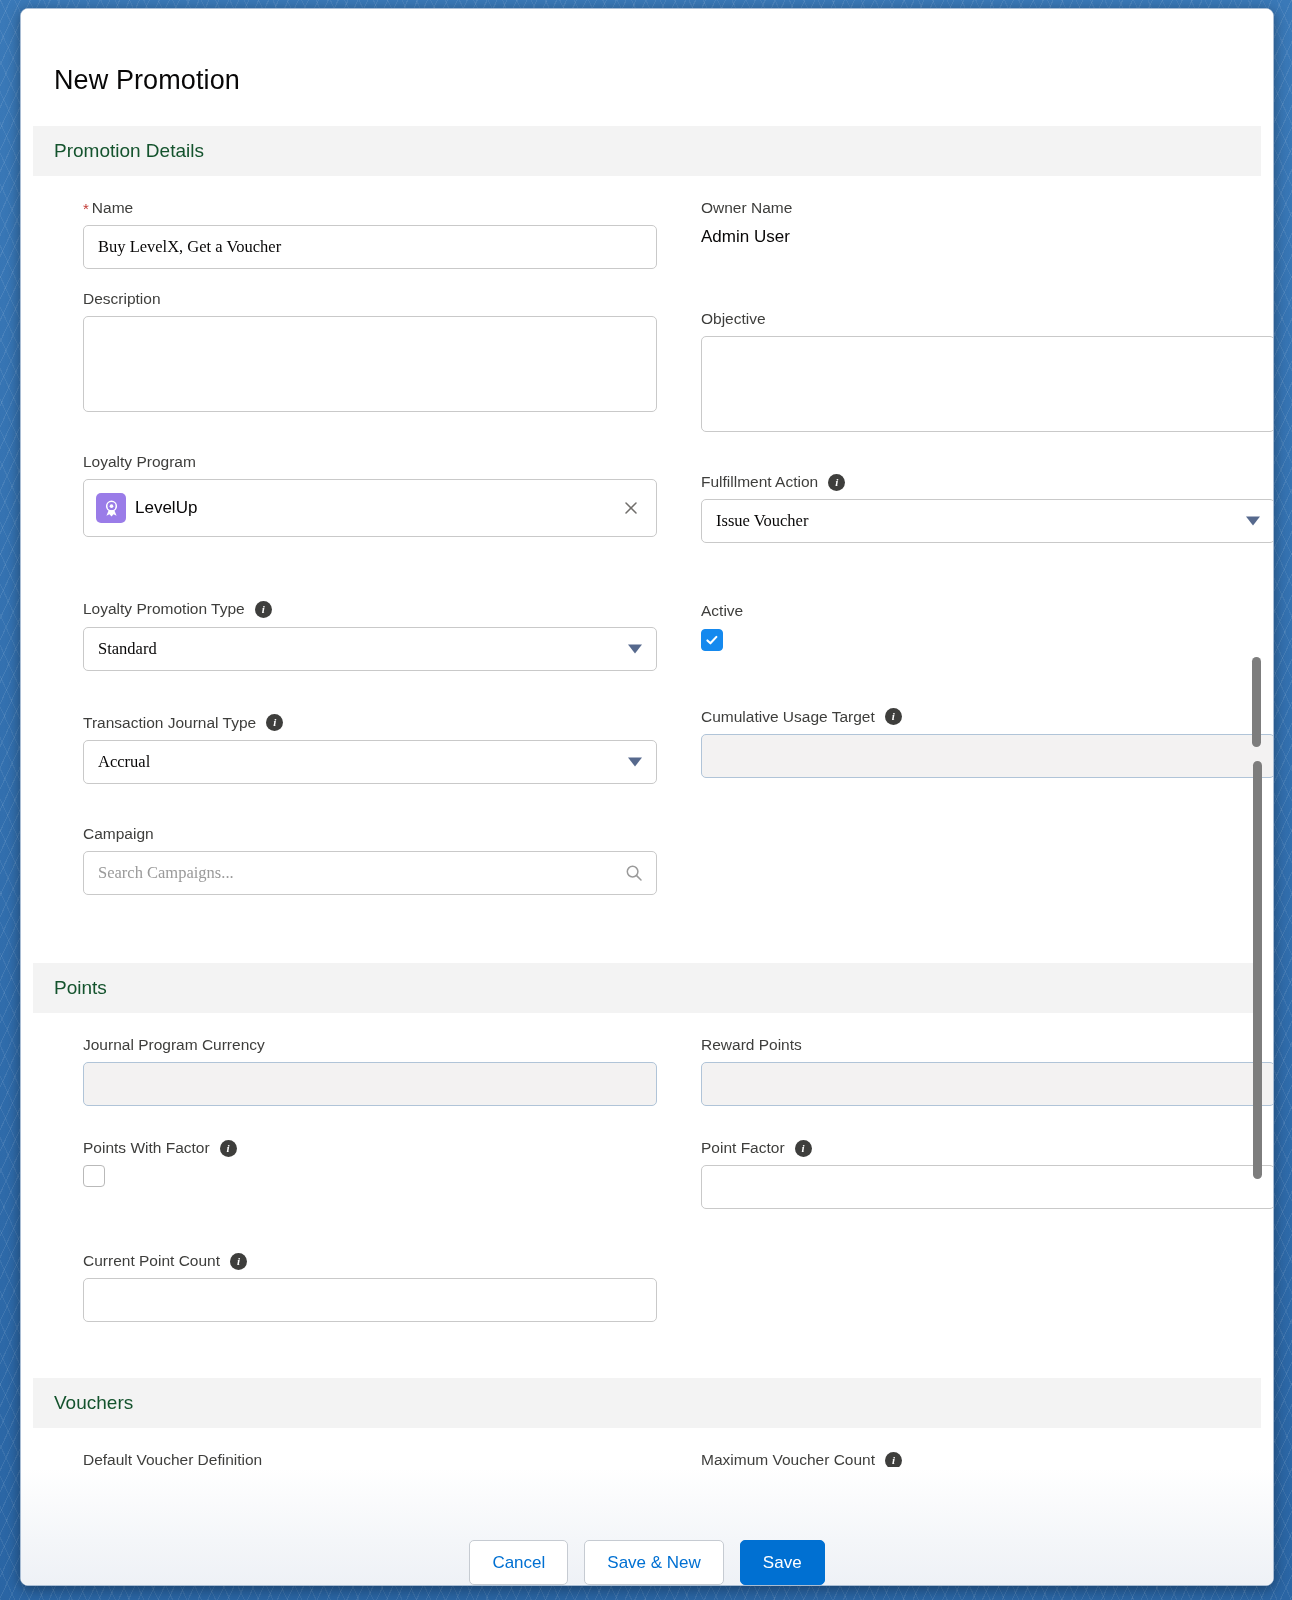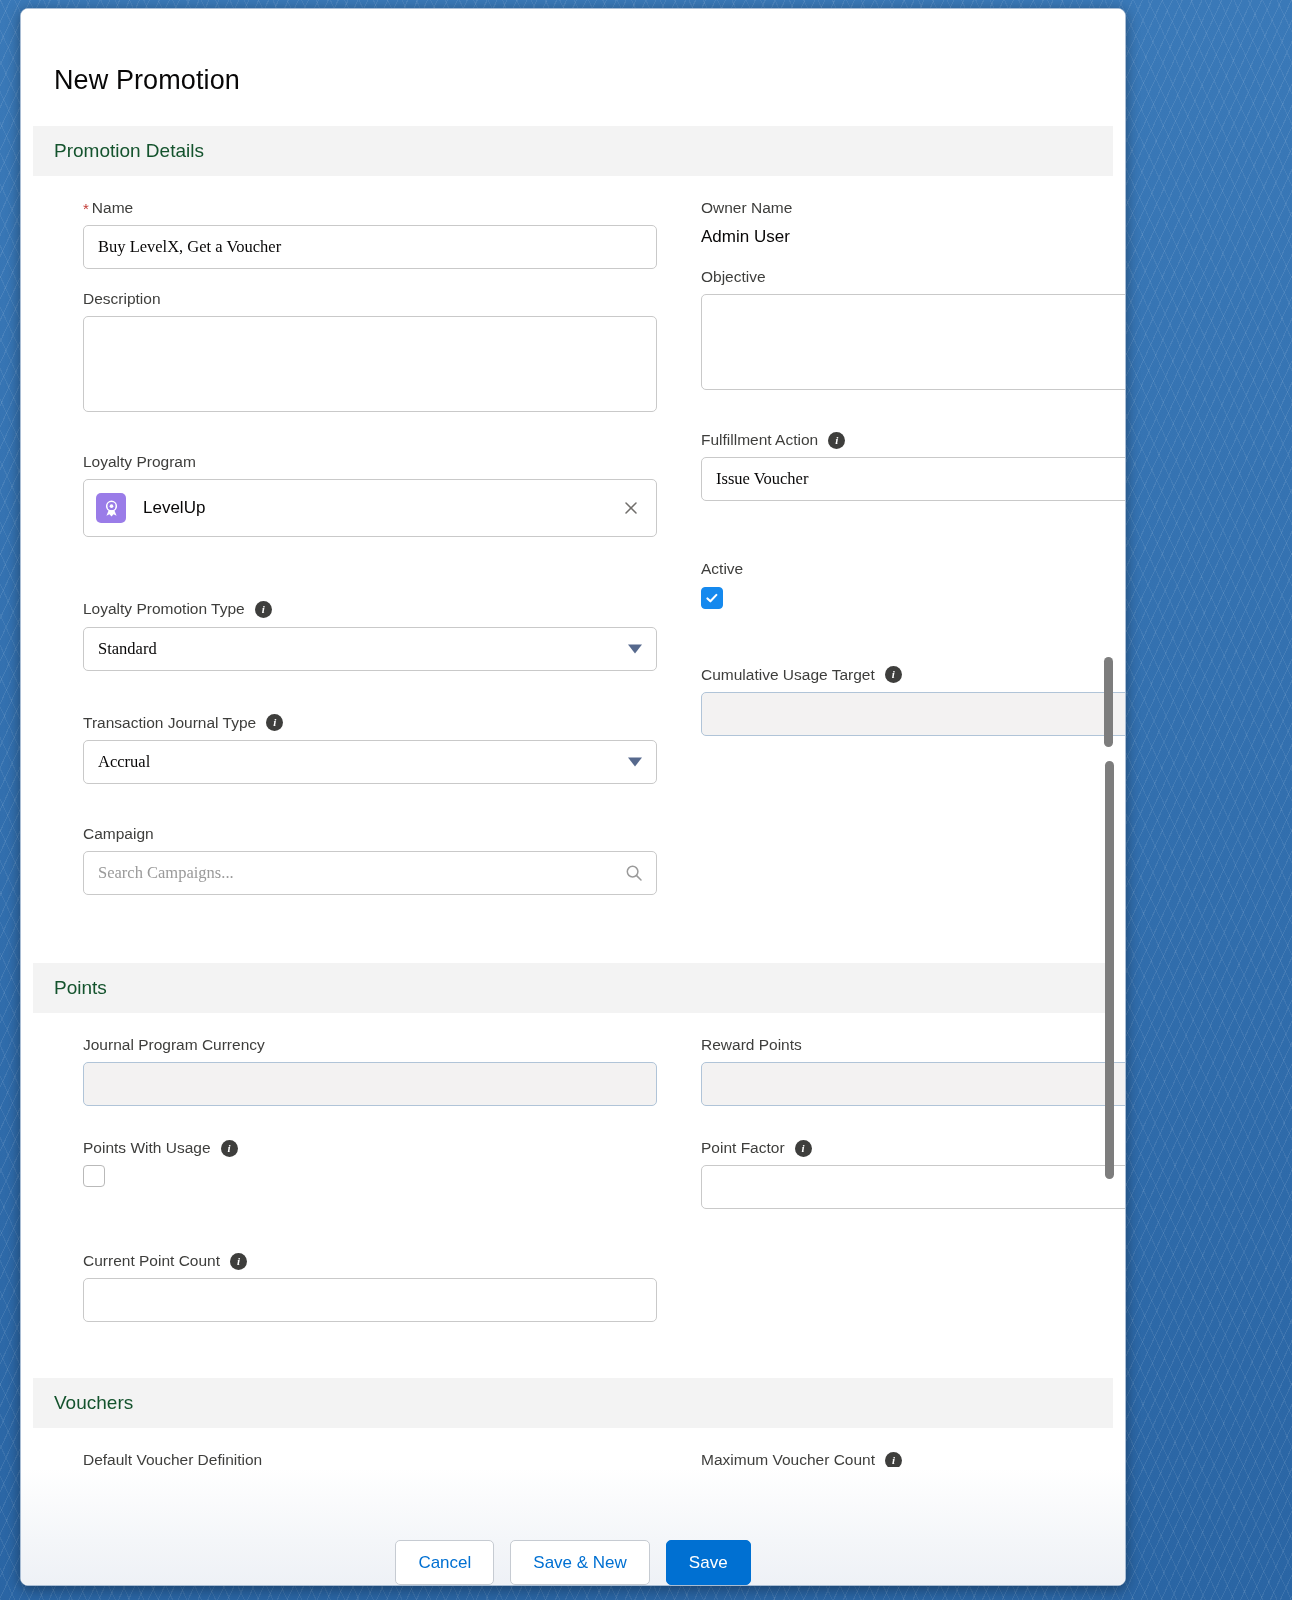--- a/index.html
+++ b/index.html
@@ -25,21 +25,21 @@
       repeating-linear-gradient(115deg, rgba(255,255,255,0.09) 0px, rgba(255,255,255,0.09) 1px, transparent 1px, transparent 9px),
       repeating-linear-gradient(65deg, rgba(255,255,255,0.07) 0px, rgba(255,255,255,0.07) 1px, transparent 1px, transparent 13px),
       linear-gradient(180deg, #3a79b8 0%, #2a65a4 100%);
   }
 
   
   #modal {
     position: absolute;
     left: 20px;
     top: 8px;
-    width: 1106px;
+    width: 1254px;
     height: 1578px;
     background: #ffffff;
     border-radius: 8px;
     border: 1px solid #a9bdd4;
     box-shadow: 0 3px 14px rgba(0,0,0,0.38);
     overflow: hidden;
   }
 
   #modal-scroll {
     position: absolute;
@@ -196,21 +196,21 @@
   .pill-icon {
     width: 30px; height: 30px;
     border-radius: 5px;
     display: flex;
     align-items: center;
     justify-content: center;
     flex: 0 0 auto;
   }
   .pill-icon svg { display: block; }
   .pill-label {
-    margin-left: 17px;
+    margin-left: 9px;
     font-size: 17px;
     color: #080707;
     flex: 1 1 auto;
     white-space: nowrap;
     overflow: hidden;
     text-overflow: ellipsis;
   }
   .pill-clear {
     width: 26px; height: 26px;
     flex: 0 0 auto;
@@ -400,21 +400,21 @@
 
         <div class="col">
 
           <div class="field spacer-owner">
             <div class="field-label">
               <span>Owner Name</span>
             </div>
             <div class="owner-value">Admin User</div>
           </div>
 
-          <div class="field" style="">
+          <div class="field" style="margin-top:42px;">
             <div class="field-label">
               <span>Objective</span>
             </div>
             <textarea class="textarea" style=""></textarea>
           </div>
 
           <div class="field" style="margin-top:16px;">
             <div class="field-label">
               <span>Fulfillment Action</span>
               <span class="info-icon">i</span>
@@ -454,21 +454,21 @@
         <div class="col">
           <div class="field">
             <div class="field-label">
               <span>Journal Program Currency</span>
             </div>
             <input class="input disabled" type="text" disabled="" style="">
           </div>
 
           <div class="field" style="margin-top:12px;">
             <div class="field-label">
-              <span>Points With Usage</span>
+              <span>Points With Factor</span>
               <span class="info-icon">i</span>
             </div>
             <span class="cbx unchecked"></span>
           </div>
 
           <div class="field" style="margin-top:40px;">
             <div class="field-label">
               <span>Current Point Count</span>
               <span class="info-icon">i</span>
             </div>

